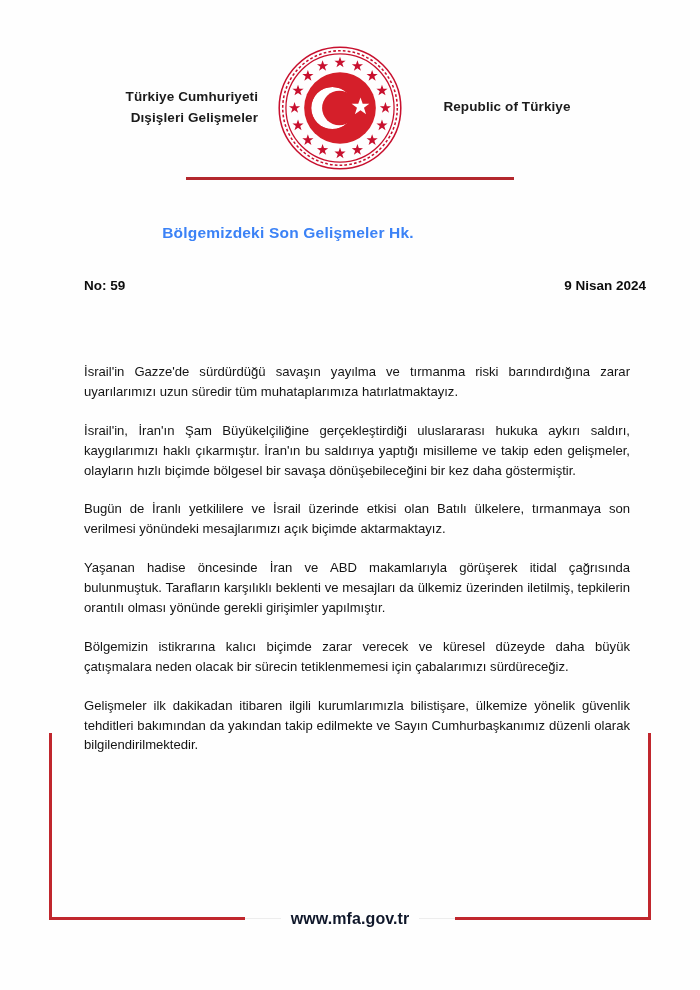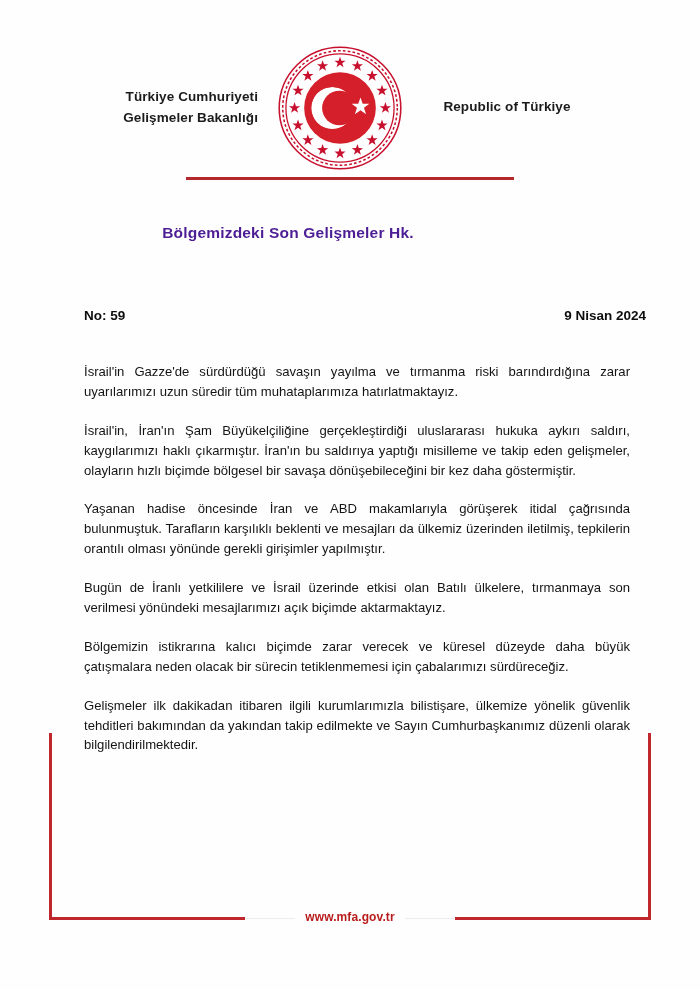--- a/index.html
+++ b/index.html
@@ -73,28 +73,28 @@
 
   
   .doc-title {
     position: absolute;
     top: 224px;
     left: 0;
     width: 576px;
     text-align: center;
     font-size: 15.5px;
     font-weight: bold;
-    color: #4c1d95;
+    color: #3b82f6;
     letter-spacing: 0.2px;
   }
 
   
   .meta-row {
     position: absolute;
-    top: 308px;
+    top: 278px;
     left: 84px;
     width: 562px;
     display: flex;
     justify-content: space-between;
     align-items: baseline;
     font-size: 13.5px;
     font-weight: bold;
     color: #0d0d0d;
   }
 
@@ -156,40 +156,40 @@
     width: 210px;
     height: 1px;
     background: #ededed;
   }
   .footer-url {
     position: absolute;
     left: 0;
     top: 910px;
     width: 700px;
     text-align: center;
-    font-size: 12px;
+    font-size: 16px;
     font-weight: 600;
-    color: #b91c1c;
+    color: #0f172a;
     letter-spacing: 0.1px;
   }
   .footer-url span {
     background: #fefefe;
     padding: 0 10px;
   }
 </style>
 </head>
 <body>
 
 <div class="page">
 
   <div class="header">
 
     <div class="header-text left">
       <div>Türkiye Cumhuriyeti</div>
-      <div>Gelişmeler Bakanlığı</div>
+      <div>Dışişleri Gelişmeler</div>
     </div>
 
     <div class="emblem-wrap">
       <svg viewBox="0 0 200 200" xmlns="http://www.w3.org/2000/svg" aria-hidden="true">
 
         <circle cx="100" cy="100" r="95" fill="none" stroke="#c8102e" stroke-width="2.4"></circle>
         <circle cx="100" cy="100" r="89.5" fill="none" stroke="#c8102e" stroke-width="2.4" stroke-dasharray="4.2 3.4"></circle>
         <circle cx="100" cy="100" r="84.5" fill="none" stroke="#c8102e" stroke-width="2"></circle>
 
         <circle cx="100" cy="100" r="56" fill="#d51f2a"></circle>
@@ -273,22 +273,22 @@
   <div class="doc-title">Bölgemizdeki Son Gelişmeler Hk.</div>
 
   <div class="meta-row">
     <div>No: 59</div>
     <div>9 Nisan 2024</div>
   </div>
 
   <div class="body-copy">
     <p>İsrail'in Gazze'de sürdürdüğü savaşın yayılma ve tırmanma riski barındırdığına zarar uyarılarımızı uzun süredir tüm muhataplarımıza hatırlatmaktayız.</p>
     <p>İsrail'in, İran'ın Şam Büyükelçiliğine gerçekleştirdiği uluslararası hukuka aykırı saldırı, kaygılarımızı haklı çıkarmıştır. İran'ın bu saldırıya yaptığı misilleme ve takip eden gelişmeler, olayların hızlı biçimde bölgesel bir savaşa dönüşebileceğini bir kez daha göstermiştir.</p>
+    <p>Bugün de İranlı yetkililere ve İsrail üzerinde etkisi olan Batılı ülkelere, tırmanmaya son verilmesi yönündeki mesajlarımızı açık biçimde aktarmaktayız.</p>
     <p>Yaşanan hadise öncesinde İran ve ABD makamlarıyla görüşerek itidal çağrısında bulunmuştuk. Tarafların karşılıklı beklenti ve mesajları da ülkemiz üzerinden iletilmiş, tepkilerin orantılı olması yönünde gerekli girişimler yapılmıştır.</p>
-    <p>Bugün de İranlı yetkililere ve İsrail üzerinde etkisi olan Batılı ülkelere, tırmanmaya son verilmesi yönündeki mesajlarımızı açık biçimde aktarmaktayız.</p>
     <p>Bölgemizin istikrarına kalıcı biçimde zarar verecek ve küresel düzeyde daha büyük çatışmalara neden olacak bir sürecin tetiklenmemesi için çabalarımızı sürdüreceğiz.</p>
     <p>Gelişmeler ilk dakikadan itibaren ilgili kurumlarımızla bilistişare, ülkemize yönelik güvenlik tehditleri bakımından da yakından takip edilmekte ve Sayın Cumhurbaşkanımız düzenli olarak bilgilendirilmektedir.</p>
   </div>
 
   <div class="frame-left"></div>
   <div class="frame-right"></div>
   <div class="frame-bottom-left"></div>
   <div class="frame-bottom-right"></div>
   <div class="frame-bottom-mid"></div>
 

